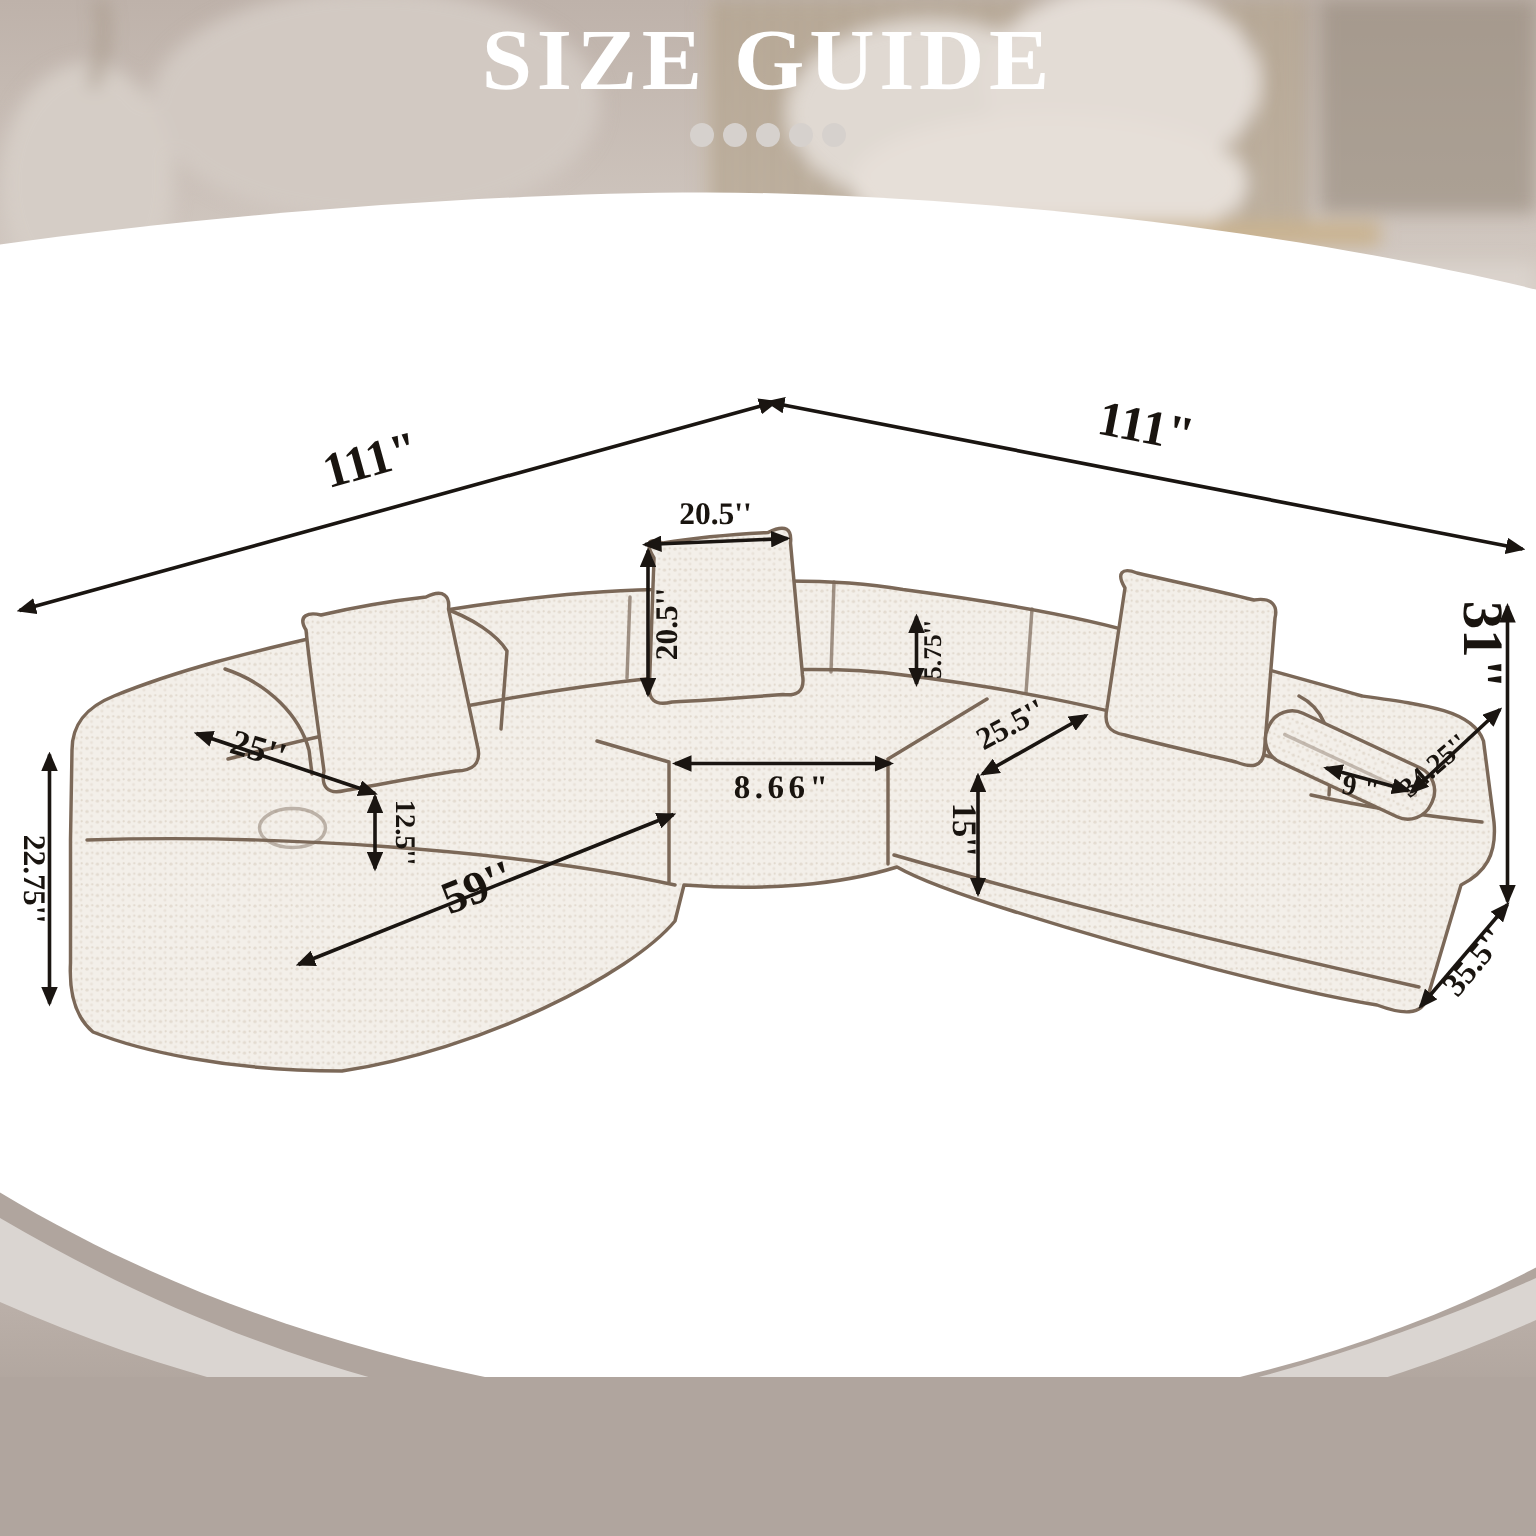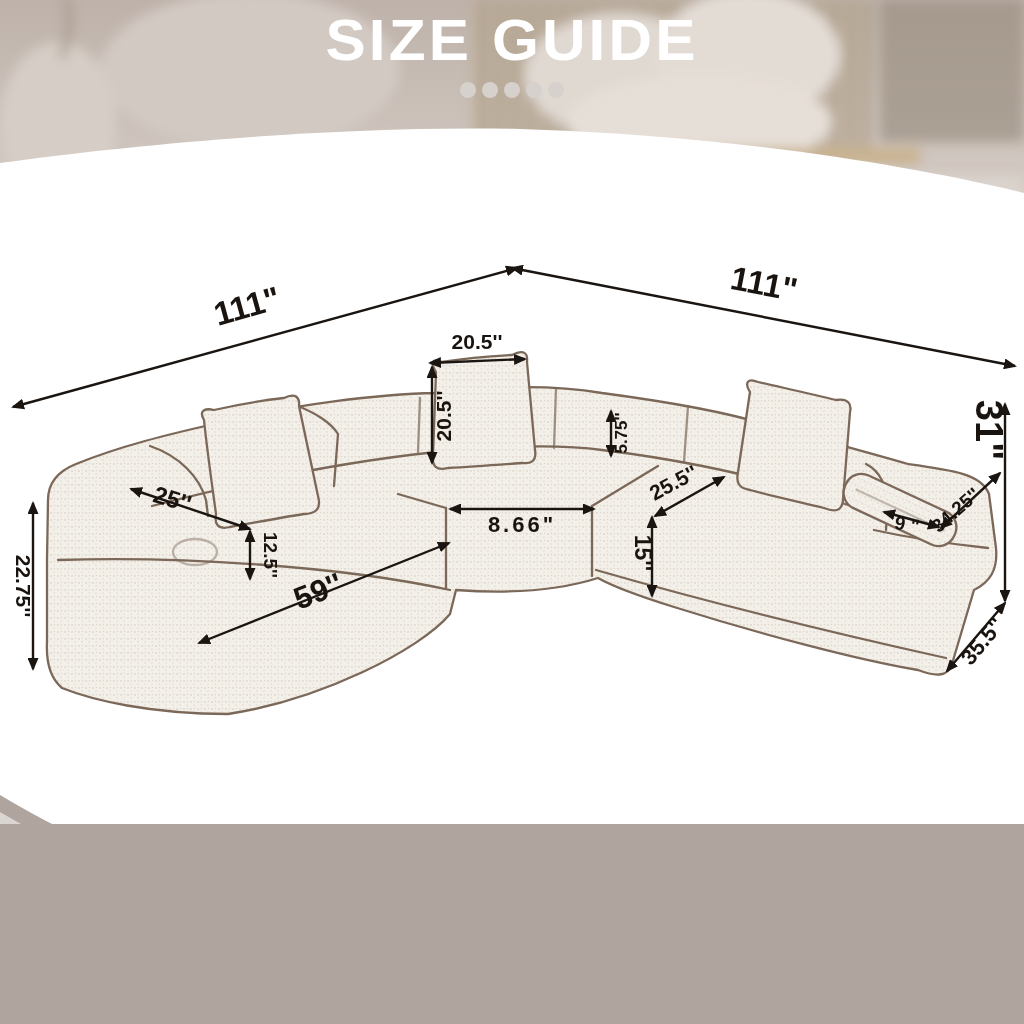--- a/index.html
+++ b/index.html
@@ -1,17 +1,17 @@
 <!DOCTYPE html>
 <html><head>
 <meta charset="utf-8">
 <style>
   html,body{margin:0;padding:0;background:#b0a59e;}
-  .stage{position:relative;width:1024px;height:824px;overflow:hidden;
-         font-family:Liberation Sans, sans-serif;}
+  .stage{position:relative;width:1024px;height:918px;overflow:hidden;
+         font-family:Liberation Serif, serif;}
   .stage svg{position:absolute;left:0;top:0;}
   .title{position:absolute;top:6px;left:0;width:100%;text-align:center;
          font-size:58px;font-weight:900;letter-spacing:3px;color:#ffffff;
          transform:scaleX(1.04);z-index:5;}
   .dots{position:absolute;top:82px;left:0;width:100%;display:flex;
         justify-content:center;gap:6px;z-index:5;}
   .dots span{width:16px;height:16px;border-radius:50%;background:#d6d1cd;display:block;}
   #diagram{z-index:4;}
   #bg{z-index:1;}
   .dim-text{font-weight:bold;fill:#19140f;}

